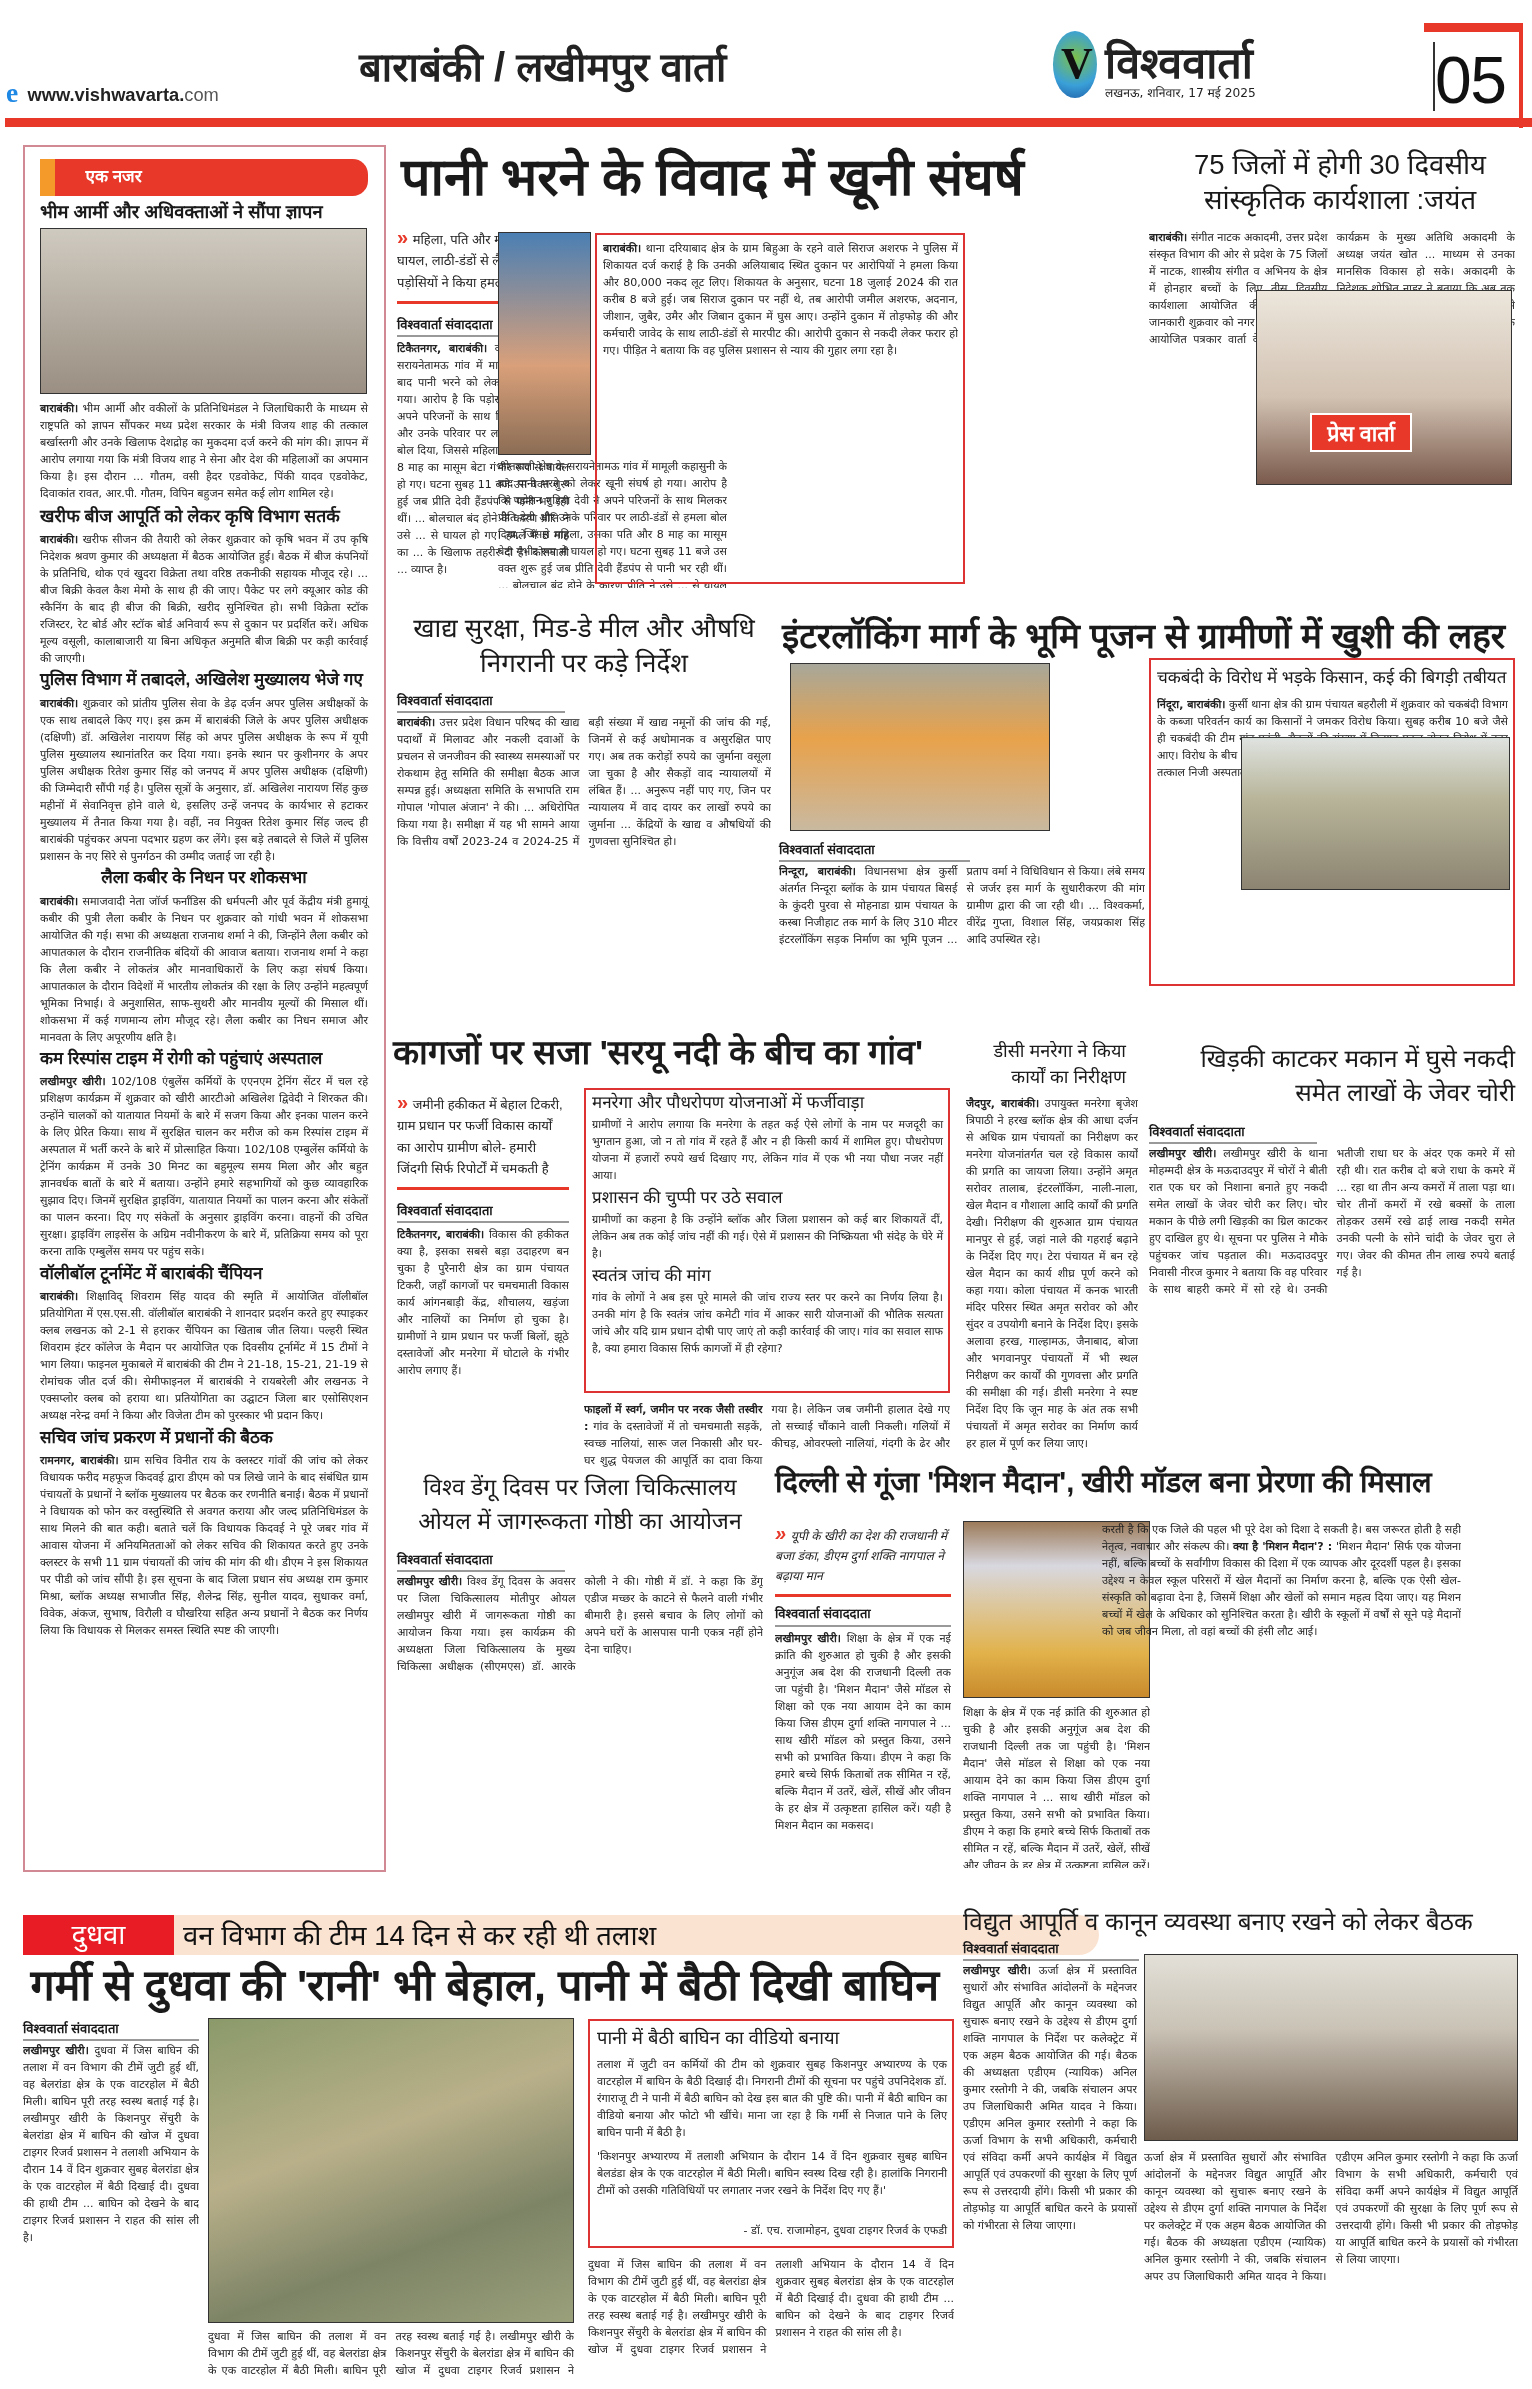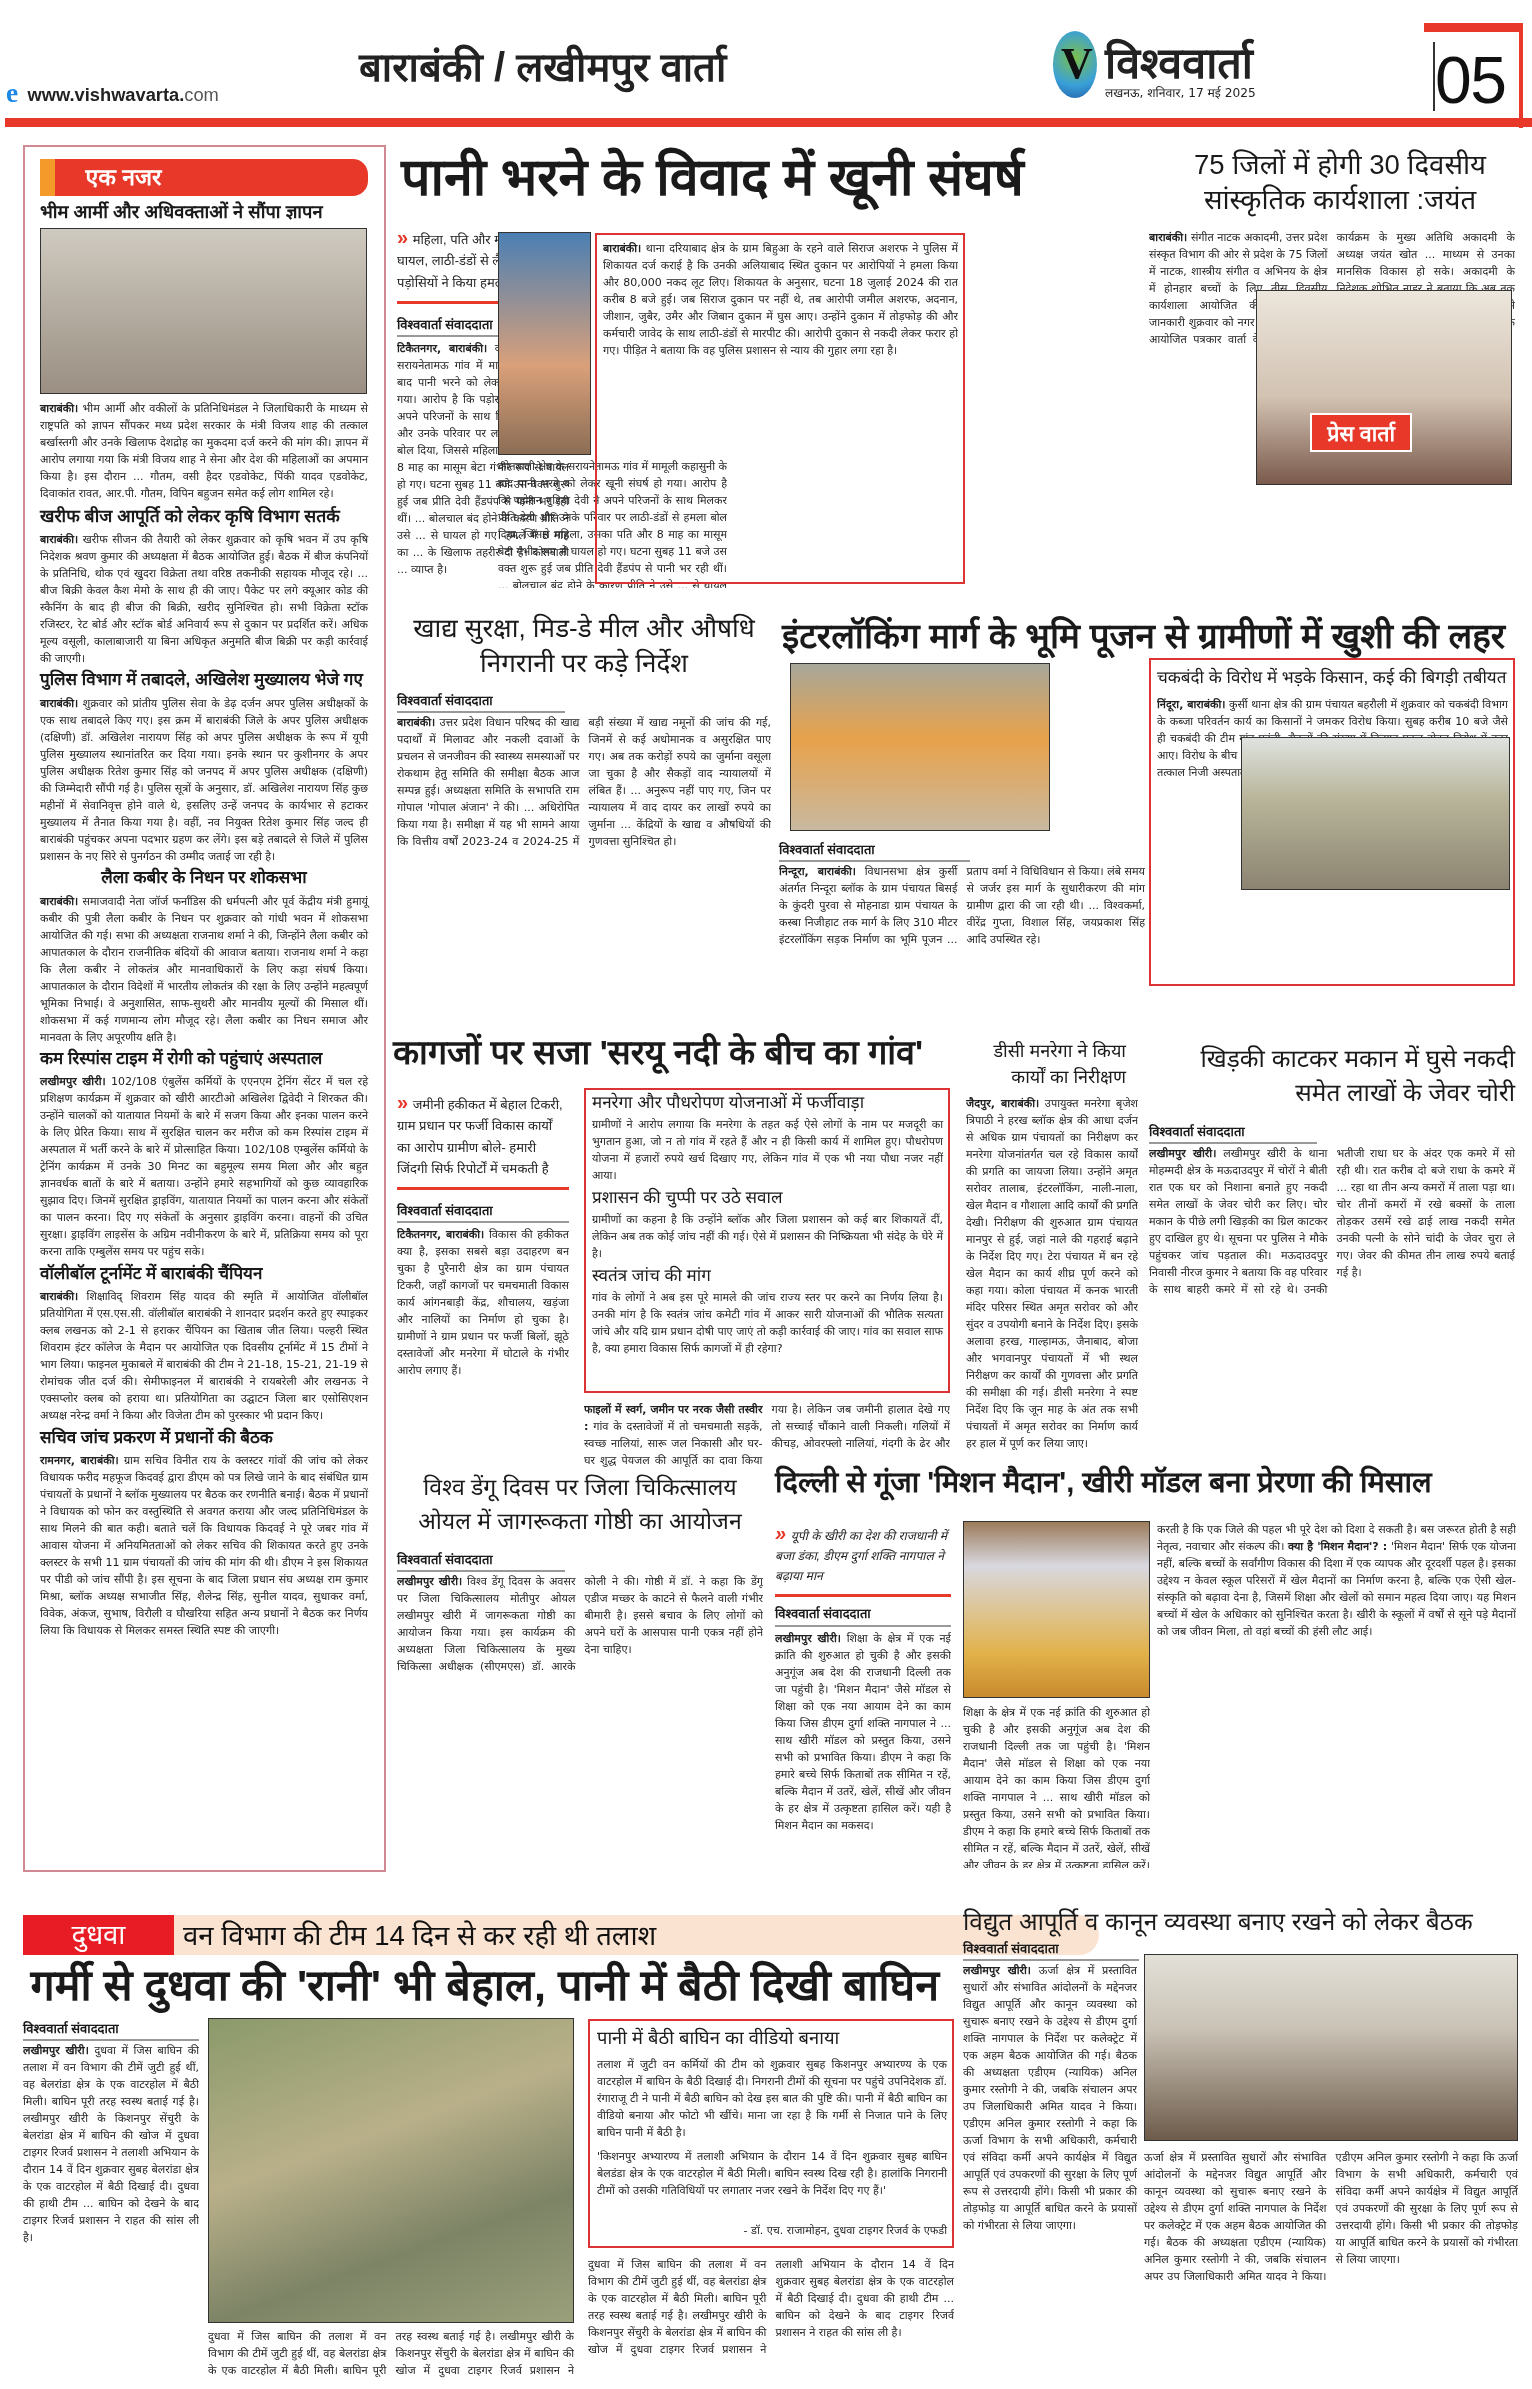--- a/index.html
+++ b/index.html
@@ -43,21 +43,21 @@
 <div class="abs logo-circle"></div>
 <div class="abs logo-v">V</div>
 <div class="abs logo-text">विश्ववार्ता</div>
 <div class="abs dateline">लखनऊ, शनिवार, 17 मई 2025</div>
 <div class="abs page-box"></div>
 <div class="abs page-divider"></div>
 <div class="abs page-num">05</div>
 <div class="abs masthead-bar"></div>
 
 <div class="abs box" style="left:23px;top:145px;width:363px;height:1727px;"></div>
-<div class="abs tag-red" style="left:40px;top:159px;width:282px;height:30.5px;line-height:30.5px;font-size:23px;">एक नजर</div>
+<div class="abs tag-red" style="left:40px;top:159px;width:282px;height:30.5px;line-height:30.5px;font-size:17px;">एक नजर</div>
 <div class="col" style="left:40px;top:202px;width:328px;">
   <div class="hl" style="font-size:18.3px;margin-bottom:6.1px;">भीम आर्मी और अधिवक्ताओं ने सौंपा ज्ञापन</div>
   <div class="photo" style="width:327px;height:166px;margin-bottom:6.1px;background:linear-gradient(180deg,#cfcac0,#9a8f82);"></div>
   <div class="body"><b>बाराबंकी।</b> <span>भीम आर्मी और वकीलों के प्रतिनिधिमंडल ने जिलाधिकारी के माध्यम से राष्ट्रपति को ज्ञापन सौंपकर मध्य प्रदेश सरकार के मंत्री विजय शाह की तत्काल बर्खास्तगी और उनके खिलाफ देशद्रोह का मुकदमा दर्ज करने की मांग की। ज्ञापन में आरोप लगाया गया कि मंत्री विजय शाह ने सेना और देश की महिलाओं का अपमान किया है। इस दौरान ... गौतम, वसी हैदर एडवोकेट, पिंकी यादव एडवोकेट, दिवाकांत रावत, आर.पी. गौतम, विपिन बहुजन समेत कई लोग शामिल रहे।</span></div>
 
   <div class="hl" style="font-size:17.6px;margin:4.6px 0 4.6px;">खरीफ बीज आपूर्ति को लेकर कृषि विभाग सतर्क</div>
   <div class="body"><b>बाराबंकी।</b> <span>खरीफ सीजन की तैयारी को लेकर शुक्रवार को कृषि भवन में उप कृषि निदेशक श्रवण कुमार की अध्यक्षता में बैठक आयोजित हुई। बैठक में बीज कंपनियों के प्रतिनिधि, थोक एवं खुदरा विक्रेता तथा वरिष्ठ तकनीकी सहायक मौजूद रहे। ... बीज बिक्री केवल कैश मेमो के साथ ही की जाए। पैकेट पर लगे क्यूआर कोड की स्कैनिंग के बाद ही बीज की बिक्री, खरीद सुनिश्चित हो। सभी विक्रेता स्टॉक रजिस्टर, रेट बोर्ड और स्टॉक बोर्ड अनिवार्य रूप से दुकान पर प्रदर्शित करें। अधिक मूल्य वसूली, कालाबाजारी या बिना अधिकृत अनुमति बीज बिक्री पर कड़ी कार्रवाई की जाएगी।</span></div>
 
   <div class="hl" style="font-size:17px;margin:4.6px 0 4.6px;">पुलिस विभाग में तबादले, अखिलेश मुख्यालय भेजे गए</div>
   <div class="body"><b>बाराबंकी।</b> <span>शुक्रवार को प्रांतीय पुलिस सेवा के डेढ़ दर्जन अपर पुलिस अधीक्षकों के एक साथ तबादले किए गए। इस क्रम में बाराबंकी जिले के अपर पुलिस अधीक्षक (दक्षिणी) डॉ. अखिलेश नारायण सिंह को अपर पुलिस अधीक्षक के रूप में यूपी पुलिस मुख्यालय स्थानांतरित कर दिया गया। इनके स्थान पर कुशीनगर के अपर पुलिस अधीक्षक रितेश कुमार सिंह को जनपद में अपर पुलिस अधीक्षक (दक्षिणी) की जिम्मेदारी सौंपी गई है। पुलिस सूत्रों के अनुसार, डॉ. अखिलेश नारायण सिंह कुछ महीनों में सेवानिवृत्त होने वाले थे, इसलिए उन्हें जनपद के कार्यभार से हटाकर मुख्यालय में तैनात किया गया है। वहीं, नव नियुक्त रितेश कुमार सिंह जल्द ही बाराबंकी पहुंचकर अपना पदभार ग्रहण कर लेंगे। इस बड़े तबादले से जिले में पुलिस प्रशासन के नए सिरे से पुनर्गठन की उम्मीद जताई जा रही है।</span></div>
@@ -141,21 +141,21 @@
 
 <div class="abs hl" style="left:775px;top:1467px;font-size:29px;white-space:nowrap;">दिल्ली से गूंजा 'मिशन मैदान', खीरी मॉडल बना प्रेरणा की मिसाल</div>
 <div class="col" style="left:775px;top:1523px;width:176px;">
   <div class="sub" style="font-size:12.2px;line-height:20px;font-style:italic;"><span class="chev">»</span><span>यूपी के खीरी का देश की राजधानी में बजा डंका, डीएम दुर्गा शक्ति नागपाल ने बढ़ाया मान</span></div>
   <div class="redrule" style="margin:7.6px 0 7.6px;"></div>
   <div class="byline">विश्ववार्ता संवाददाता</div>
   <div class="body" style="margin-top:3.1px;height:229px;overflow:hidden;"><b>लखीमपुर खीरी।</b> <span>शिक्षा के क्षेत्र में एक नई क्रांति की शुरुआत हो चुकी है और इसकी अनुगूंज अब देश की राजधानी दिल्ली तक जा पहुंची है। 'मिशन मैदान' जैसे मॉडल से शिक्षा को एक नया आयाम देने का काम किया जिस डीएम दुर्गा शक्ति नागपाल ने ... साथ खीरी मॉडल को प्रस्तुत किया, उसने सभी को प्रभावित किया। डीएम ने कहा कि हमारे बच्चे सिर्फ किताबों तक सीमित न रहें, बल्कि मैदान में उतरें, खेलें, सीखें और जीवन के हर क्षेत्र में उत्कृष्टता हासिल करें। यही है मिशन मैदान का मकसद।</span></div>
 </div>
 <div class="abs photo" style="left:963px;top:1521px;width:187px;height:177px;background:linear-gradient(180deg,#9c7b5a 0,#d8d8e0 25%,#e2b24a 75%,#c88a2d 100%);"></div>
 <div class="abs body" style="left:963px;top:1704px;width:187px;height:164px;overflow:hidden;"><span>शिक्षा के क्षेत्र में एक नई क्रांति की शुरुआत हो चुकी है और इसकी अनुगूंज अब देश की राजधानी दिल्ली तक जा पहुंची है। 'मिशन मैदान' जैसे मॉडल से शिक्षा को एक नया आयाम देने का काम किया जिस डीएम दुर्गा शक्ति नागपाल ने ... साथ खीरी मॉडल को प्रस्तुत किया, उसने सभी को प्रभावित किया। डीएम ने कहा कि हमारे बच्चे सिर्फ किताबों तक सीमित न रहें, बल्कि मैदान में उतरें, खेलें, सीखें और जीवन के हर क्षेत्र में उत्कृष्टता हासिल करें। यही है मिशन मैदान का मकसद।</span></div>
-<div class="abs body" style="left:1157px;top:1521px;width:359px;height:347px;overflow:hidden;">
+<div class="abs body" style="left:1102px;top:1521px;width:359px;height:347px;overflow:hidden;">
   <span>करती है कि एक जिले की पहल भी पूरे देश को दिशा दे सकती है। बस जरूरत होती है सही नेतृत्व, नवाचार और संकल्प की।</span>
   <b>क्या है 'मिशन मैदान'? :</b> <span>'मिशन मैदान' सिर्फ एक योजना नहीं, बल्कि बच्चों के सर्वांगीण विकास की दिशा में एक व्यापक और दूरदर्शी पहल है। इसका उद्देश्य न केवल स्कूल परिसरों में खेल मैदानों का निर्माण करना है, बल्कि एक ऐसी खेल-संस्कृति को बढ़ावा देना है, जिसमें शिक्षा और खेलों को समान महत्व दिया जाए। यह मिशन बच्चों में खेल के अधिकार को सुनिश्चित करता है। खीरी के स्कूलों में वर्षों से सूने पड़े मैदानों को जब जीवन मिला, तो वहां बच्चों की हंसी लौट आई।</span>
 </div>
 
 <div class="abs dudhwa-band"></div>
 <div class="abs dudhwa-tag">दुधवा</div>
 <div class="abs dudhwa-kicker">वन विभाग की टीम 14 दिन से कर रही थी तलाश</div>
 <div class="abs hl" style="left:30.5px;top:1962px;font-size:43px;white-space:nowrap;">गर्मी से दुधवा की 'रानी' भी बेहाल, पानी में बैठी दिखी बाघिन</div>
 <div class="abs byline" style="left:23px;top:2019px;width:176px;">विश्ववार्ता संवाददाता</div>
 <div class="abs body" style="left:23px;top:2042px;width:176px;height:336px;overflow:hidden;"><b>लखीमपुर खीरी।</b> <span>दुधवा में जिस बाघिन की तलाश में वन विभाग की टीमें जुटी हुई थीं, वह बेलरांडा क्षेत्र के एक वाटरहोल में बैठी मिली। बाघिन पूरी तरह स्वस्थ बताई गई है। लखीमपुर खीरी के किशनपुर सेंचुरी के बेलरांडा क्षेत्र में बाघिन की खोज में दुधवा टाइगर रिजर्व प्रशासन ने तलाशी अभियान के दौरान 14 वें दिन शुक्रवार सुबह बेलरांडा क्षेत्र के एक वाटरहोल में बैठी दिखाई दी। दुधवा की हाथी टीम ... बाघिन को देखने के बाद टाइगर रिजर्व प्रशासन ने राहत की सांस ली है।</span></div>

